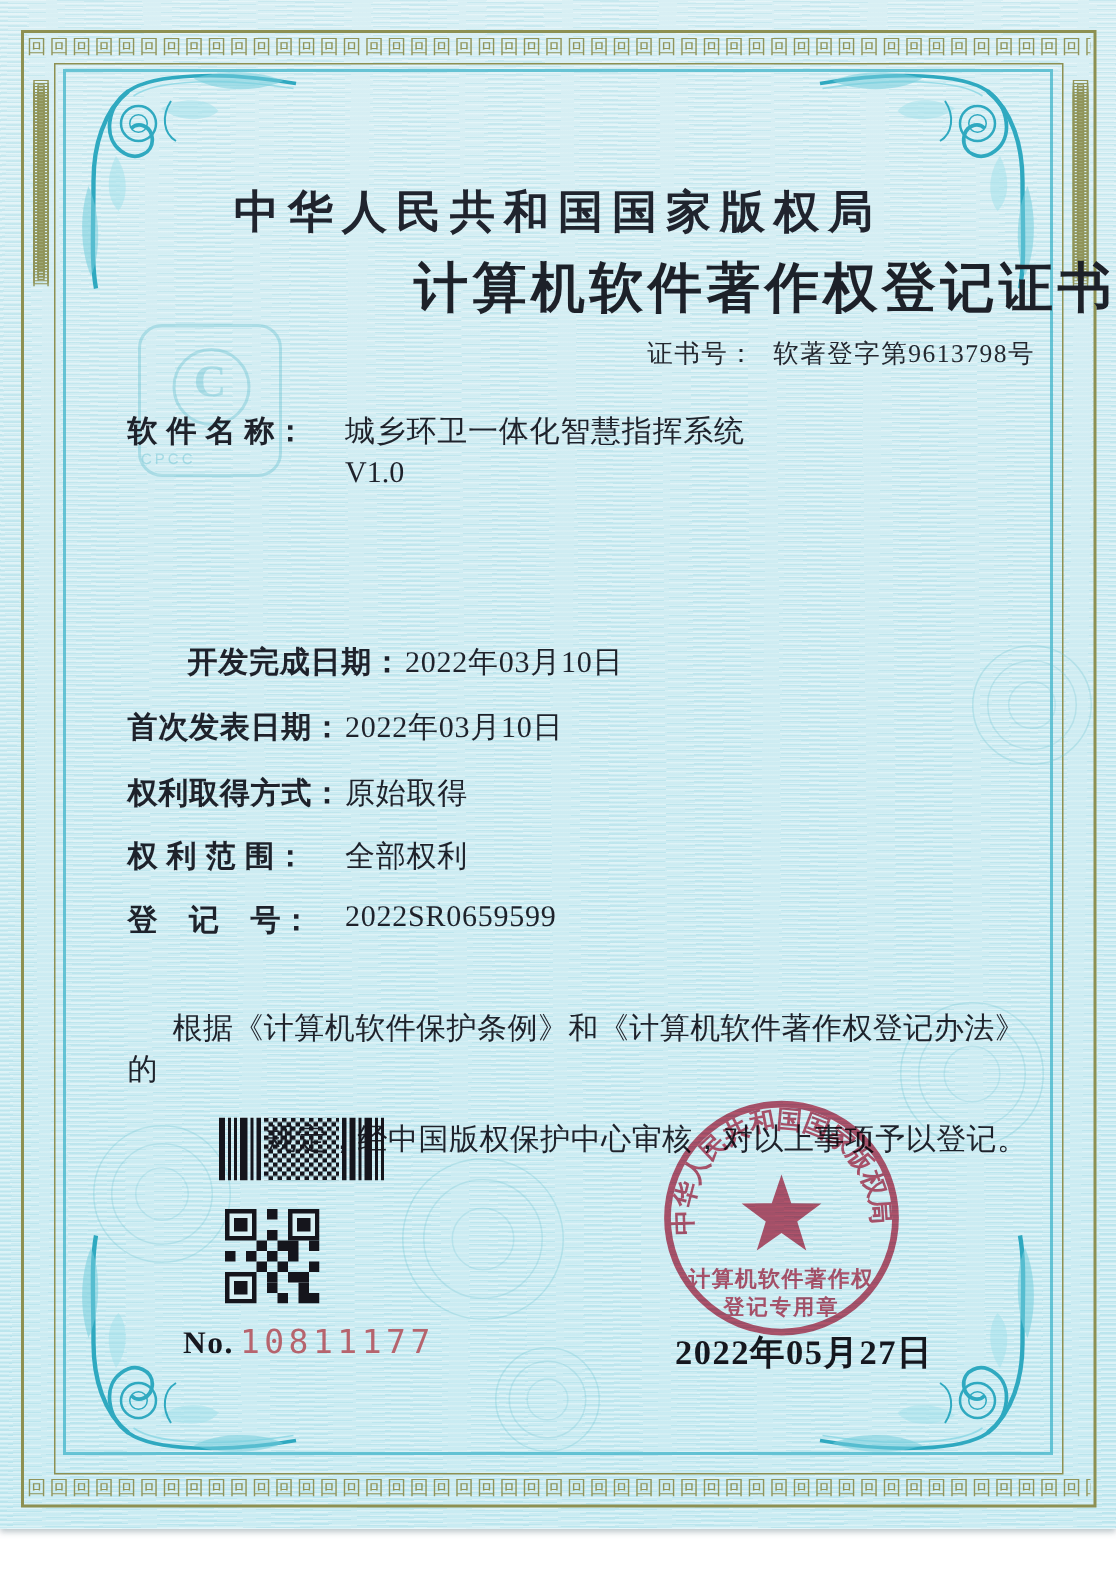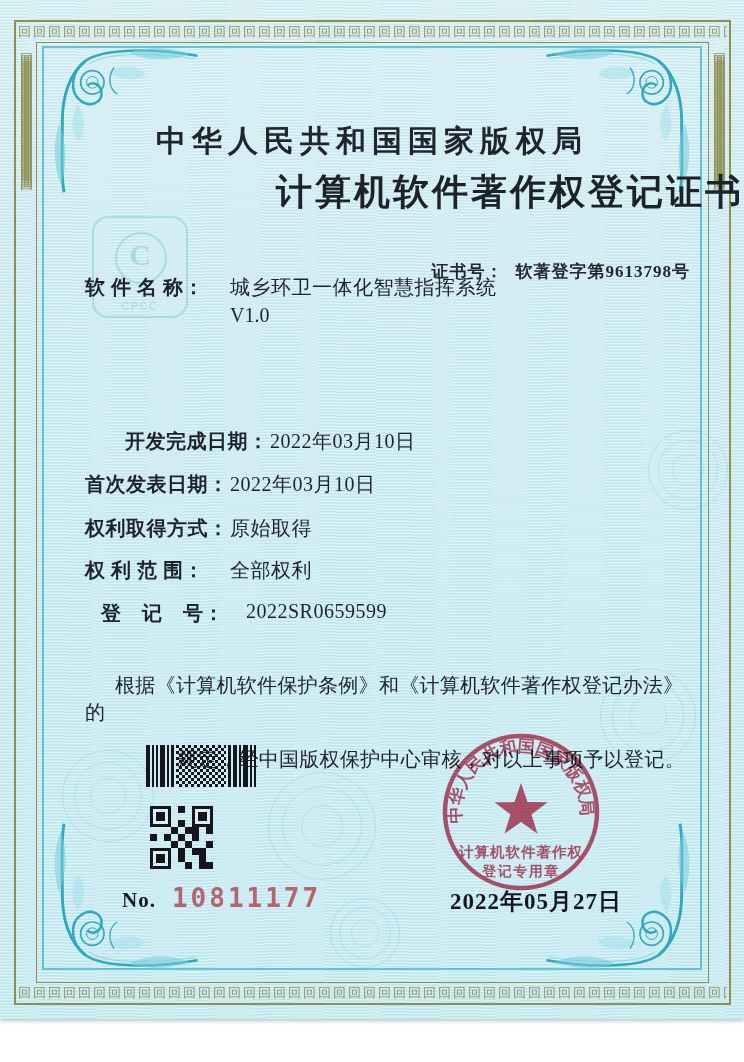--- a/index.html
+++ b/index.html
@@ -47,58 +47,58 @@
                      border:1px solid rgba(110,195,210,.25); }
 
   
   .wm { position:absolute; left:92px; top:216px; width:96px; height:102px;
         border:2px solid rgba(105,192,208,.40); border-radius:16px; }
   .wm .wm-ring { position:absolute; left:21px; top:14px; width:52px; height:52px;
                  border-radius:50%; border:2px solid rgba(105,192,208,.40); }
   .wm .wm-c { position:absolute; left:0; right:0; top:20px; text-align:center;
               font-size:30px; font-weight:bold; color:rgba(105,192,208,.40);
               font-family:"Liberation Serif",serif; }
-  .wm .wm-t { position:absolute; left:0; right:0; bottom:4px; text-align:center;
+  .wm .wm-t { position:absolute; left:0; right:0; bottom:4px; text-align:left;
               font-size:10px; letter-spacing:2px; color:rgba(105,192,208,.45);
               font-family:"Liberation Sans",sans-serif; }
 
   
   .issuer { position:absolute; left:0; right:0; top:121px; text-align:center;
             font-size:30px; font-weight:bold; letter-spacing:6px; color:#20242e; }
   .cert-title { position:absolute; left:0; right:0; top:168px; text-align:right;
             font-size:36px; font-weight:bold; letter-spacing:3px; color:#1d2129; }
-  .cert-no { position:absolute; right:54px; top:224px; font-size:17px; font-weight:bold;
-             color:#23272f; letter-spacing:1px;margin-top:36px; }
+  .cert-no { position:absolute; right:54px; top:224px; font-size:17px; font-weight:normal;
+             color:#23272f; letter-spacing:1px; }
   .cert-no .lbl { margin-right:12px; }
 
   
   .row { position:absolute; left:85px; font-size:20px; color:#1e222b; white-space:nowrap; }
   .row .lbl { font-weight:bold; letter-spacing:.5px; }
   .row .val { position:absolute; left:145px; top:0; font-weight:normal;
               letter-spacing:.5px; white-space:nowrap; }
   .row .val2 { position:absolute; left:145px; top:30px; }
   .r1 { top:274px; } .r2 { top:344px; } .r3 { top:428px;margin-left:40px; } .r4 { top:471px; }
-  .r5 { top:515px; } .r6 { top:557px; } .r7 { top:600px;margin-left:16px; }
+  .r5 { top:515px; } .r6 { top:557px; } .r7 { top:600px; }
 
   
   .body-text { position:absolute; left:85px; top:672px; width:600px;
                font-size:20px; color:#1e222b; letter-spacing:.3px; }
   .body-text .l1 { text-indent:30px; }
   .body-text .l2 { margin-top:20px;text-align:right; }
 
   
   .barcode { position:absolute; left:146px; top:745px; }
   .qrcode  { position:absolute; left:150px; top:806px; }
 
   
   .serial { position:absolute; left:122px; top:883px; white-space:nowrap; }
   .serial .no { font-size:21px; font-weight:bold; color:#16181f; letter-spacing:1px; }
   .serial .num { font-family:"DejaVu Sans Mono","Liberation Mono",monospace;
-                 font-size:26px; font-weight:700; color:#b45660; letter-spacing:3px;
-                 margin-left:12px; opacity:.9; }
+                 font-size:22px; font-weight:400; color:#b45660; letter-spacing:3px;
+                 opacity:.9; }
 
   
   .seal { position:absolute; left:436px; top:727px; mix-blend-mode:multiply; }
   .issue-date { position:absolute; left:450px; top:886px; font-size:23px; font-weight:bold;
                 color:#15171e; letter-spacing:1px; }
 </style>
 </head>
 <body>
 
 <div class="scan">

